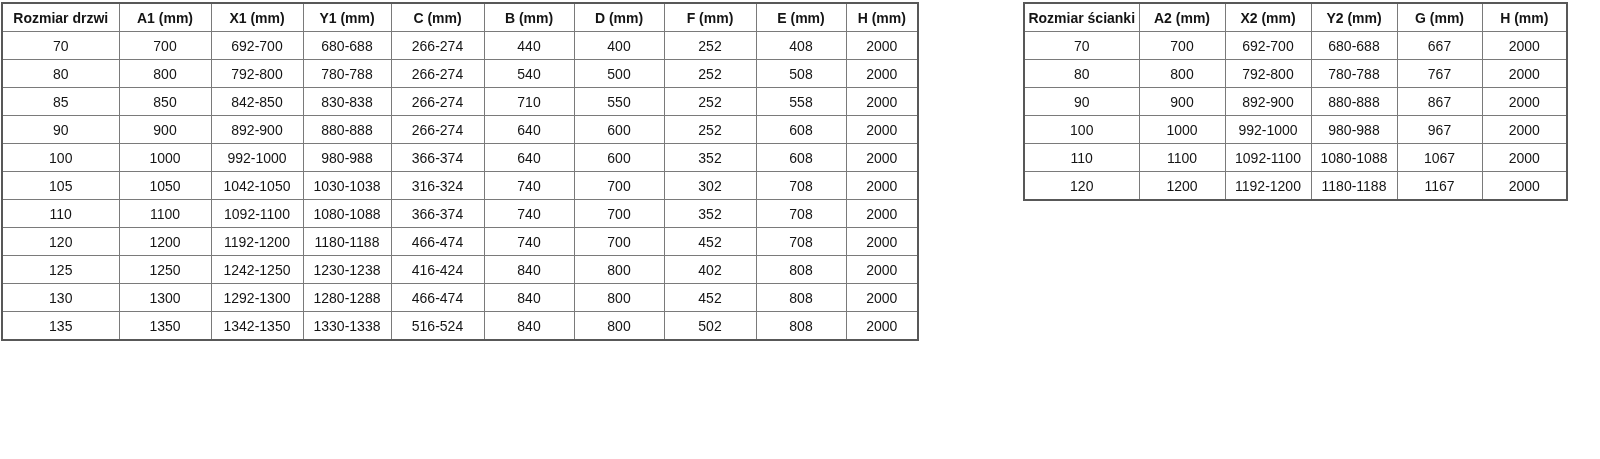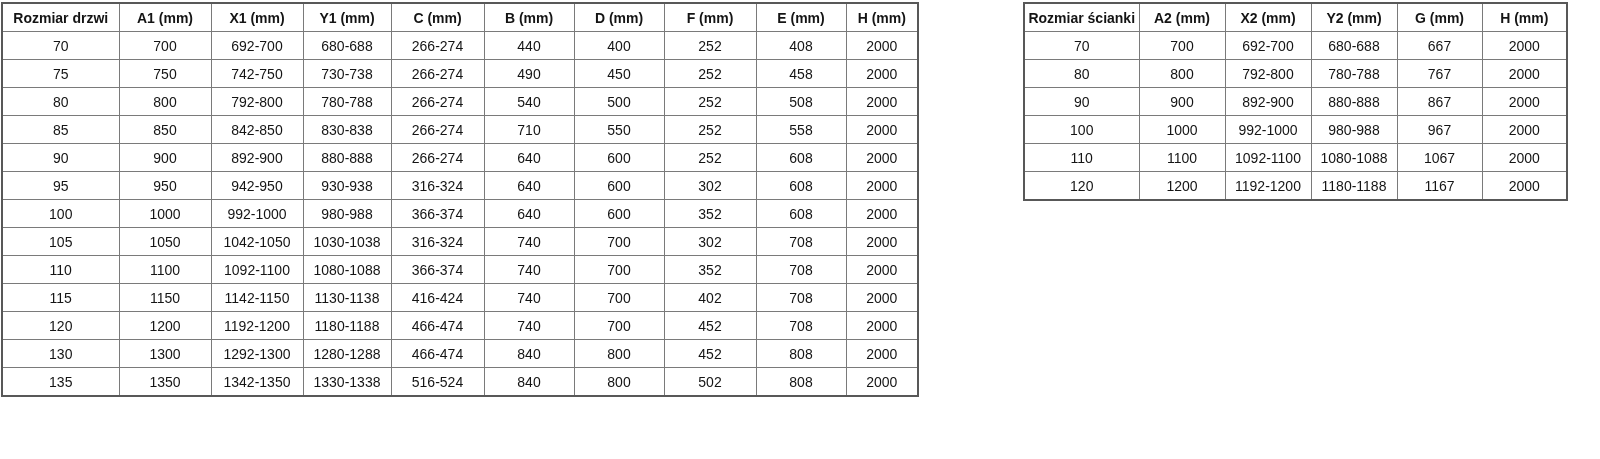--- a/index.html
+++ b/index.html
@@ -78,32 +78,20 @@
           <td>692-700</td>
           <td>680-688</td>
           <td>266-274</td>
           <td>440</td>
           <td>400</td>
           <td>252</td>
           <td>408</td>
           <td>2000</td>
         </tr>
         <tr>
-          <td>75</td>
-          <td>750</td>
-          <td>742-750</td>
-          <td>730-738</td>
-          <td>266-274</td>
-          <td>490</td>
-          <td>450</td>
-          <td>252</td>
-          <td>458</td>
-          <td>2000</td>
-        </tr>
-        <tr>
           <td>80</td>
           <td>800</td>
           <td>792-800</td>
           <td>780-788</td>
           <td>266-274</td>
           <td>540</td>
           <td>500</td>
           <td>252</td>
           <td>508</td>
           <td>2000</td>
@@ -122,32 +110,20 @@
         </tr>
         <tr>
           <td>90</td>
           <td>900</td>
           <td>892-900</td>
           <td>880-888</td>
           <td>266-274</td>
           <td>640</td>
           <td>600</td>
           <td>252</td>
-          <td>608</td>
-          <td>2000</td>
-        </tr>
-        <tr>
-          <td>95</td>
-          <td>950</td>
-          <td>942-950</td>
-          <td>930-938</td>
-          <td>316-324</td>
-          <td>640</td>
-          <td>600</td>
-          <td>302</td>
           <td>608</td>
           <td>2000</td>
         </tr>
         <tr>
           <td>100</td>
           <td>1000</td>
           <td>992-1000</td>
           <td>980-988</td>
           <td>366-374</td>
           <td>640</td>
@@ -174,41 +150,41 @@
           <td>1092-1100</td>
           <td>1080-1088</td>
           <td>366-374</td>
           <td>740</td>
           <td>700</td>
           <td>352</td>
           <td>708</td>
           <td>2000</td>
         </tr>
         <tr>
-          <td>115</td>
-          <td>1150</td>
-          <td>1142-1150</td>
-          <td>1130-1138</td>
-          <td>416-424</td>
-          <td>740</td>
-          <td>700</td>
-          <td>402</td>
-          <td>708</td>
-          <td>2000</td>
-        </tr>
-        <tr>
           <td>120</td>
           <td>1200</td>
           <td>1192-1200</td>
           <td>1180-1188</td>
           <td>466-474</td>
           <td>740</td>
           <td>700</td>
           <td>452</td>
           <td>708</td>
+          <td>2000</td>
+        </tr>
+        <tr>
+          <td>125</td>
+          <td>1250</td>
+          <td>1242-1250</td>
+          <td>1230-1238</td>
+          <td>416-424</td>
+          <td>840</td>
+          <td>800</td>
+          <td>402</td>
+          <td>808</td>
           <td>2000</td>
         </tr>
         <tr>
           <td>130</td>
           <td>1300</td>
           <td>1292-1300</td>
           <td>1280-1288</td>
           <td>466-474</td>
           <td>840</td>
           <td>800</td>

